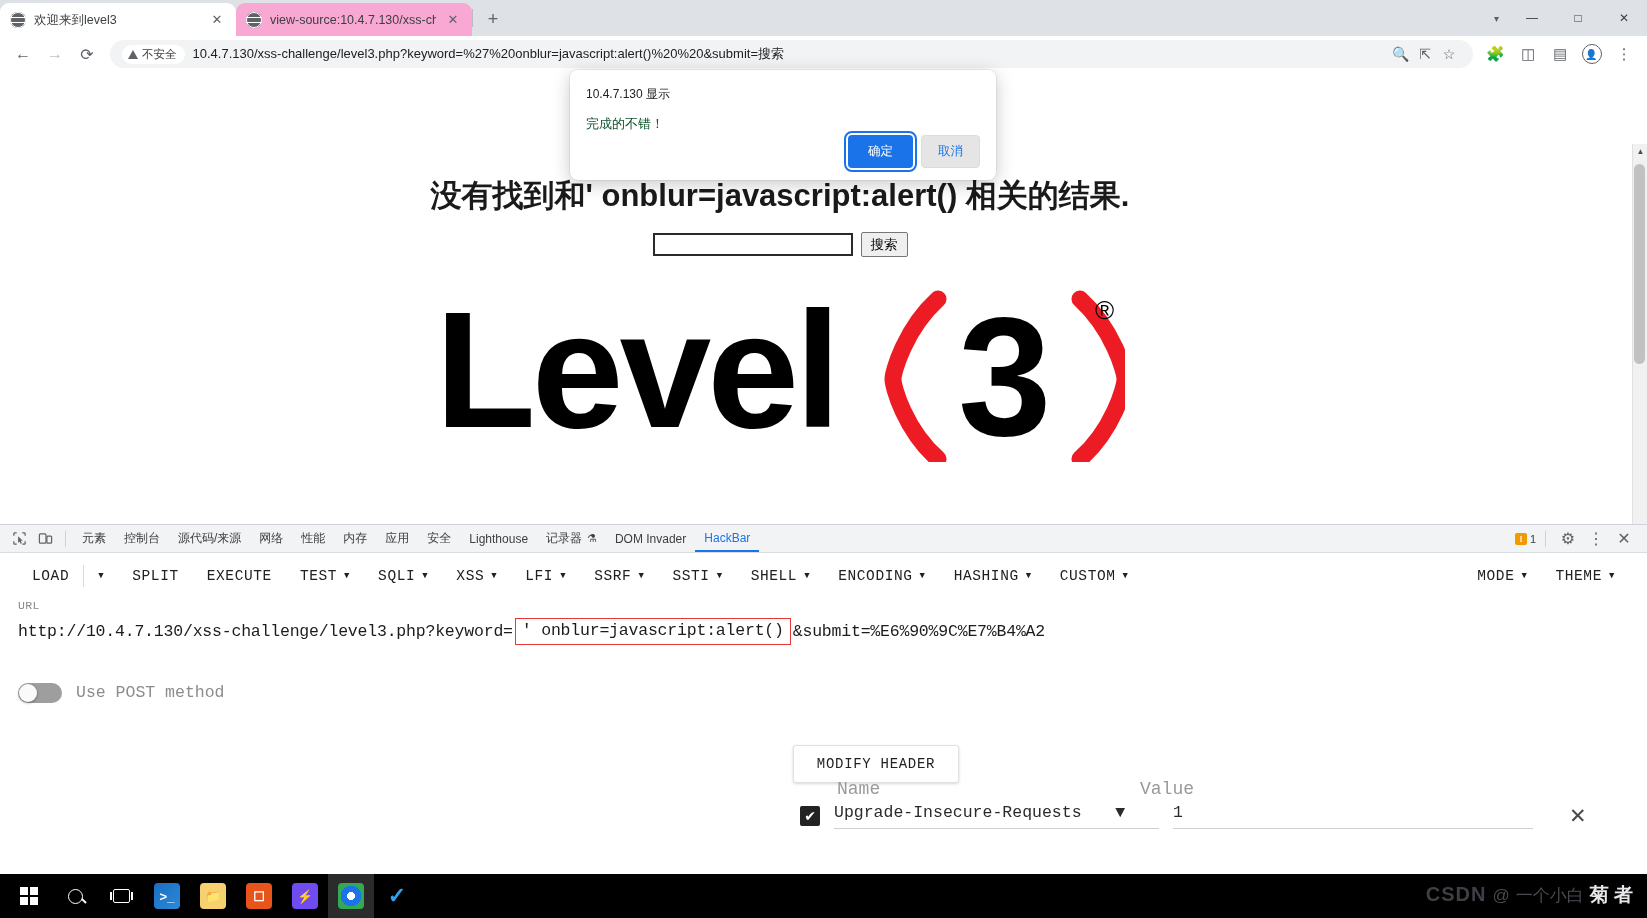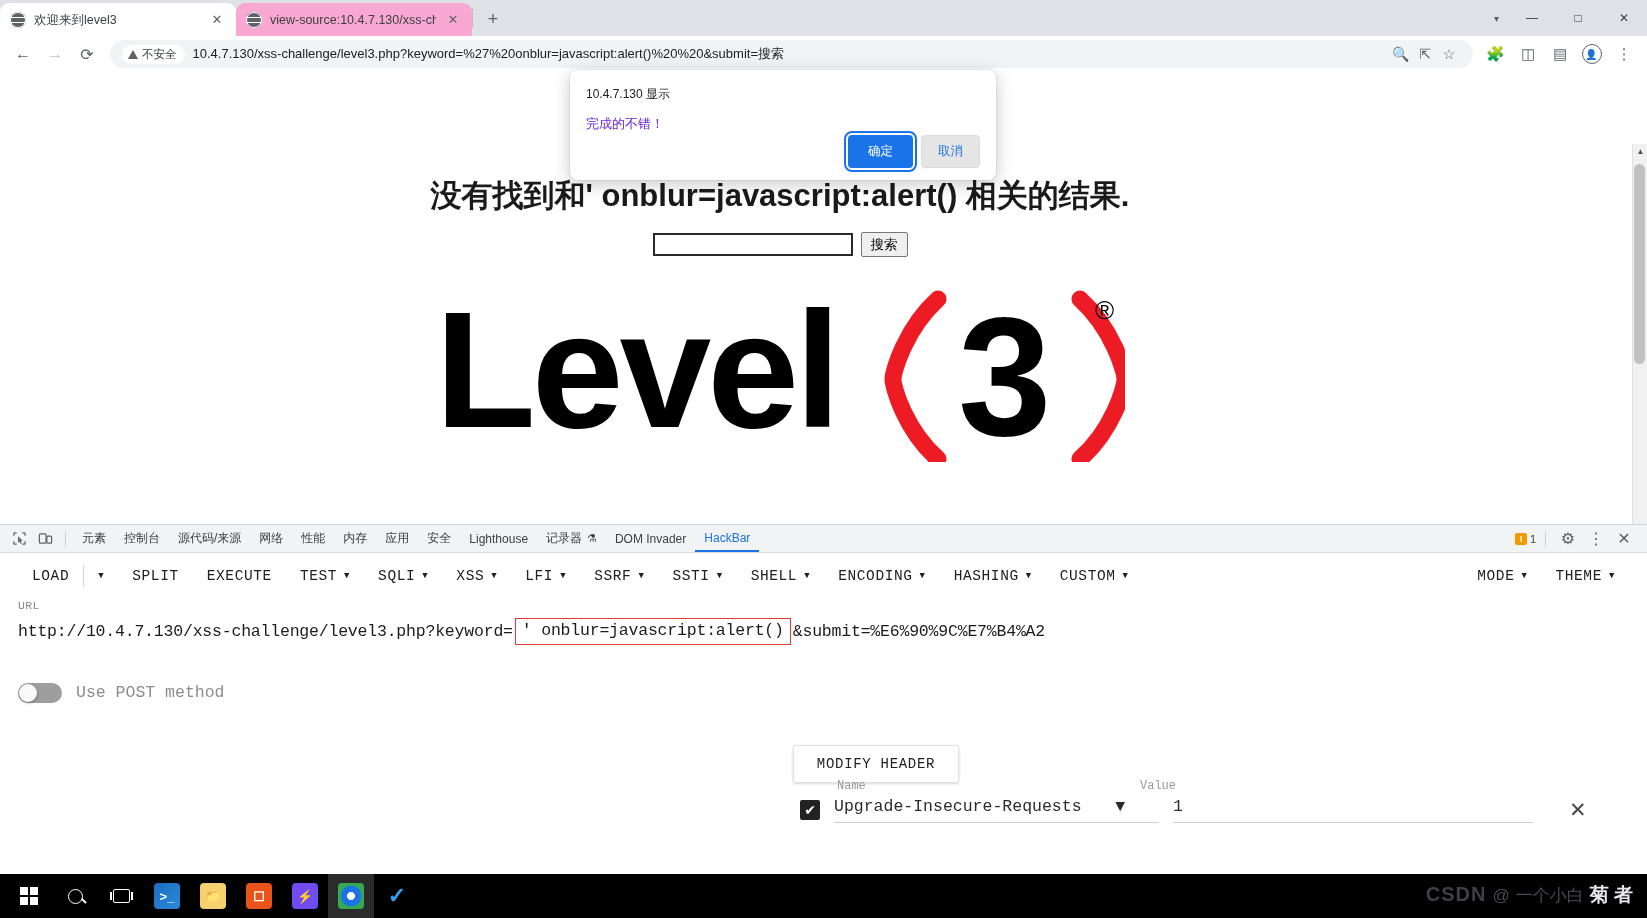--- a/index.html
+++ b/index.html
@@ -122,21 +122,21 @@
                   align-items:center;justify-content:center;color:#505050;font-size:8px;}
 
   
   .jsdialog {
     position:absolute; top:70px; left:570px; width:426px; height:110px;
     background:#fff; border-radius:8px;
     box-shadow:0 4px 18px rgba(0,0,0,0.22), 0 0 0 1px rgba(0,0,0,0.05);
     padding:16px 16px 0 16px; z-index:50;
   }
   .jsd-title { font-size:12px; color:#202124; margin-bottom:12px; }
-  .jsd-msg { font-size:13px; color:#6d28d9; }
+  .jsd-msg { font-size:13px; color:#14532d; }
   .jsd-buttons{ position:absolute; right:16px; bottom:12px; display:flex; gap:8px; }
   .jsd-ok {
     background:#1a73e8; color:#fff; border:none; border-radius:4px;
     font-size:12.5px; padding:7px 20px; font-family:"Liberation Sans", sans-serif;
     outline:2px solid #1a73e8; outline-offset:2px;
   }
   .jsd-cancel {
     background:#e5e5e5; color:#1a73e8; border:1px solid #dadce0; border-radius:4px;
     font-size:12.5px; padding:7px 16px; font-family:"Liberation Sans", sans-serif;
   }
@@ -201,21 +201,21 @@
   .modify-btn {
     position:absolute; left:793px; top:192px; width:166px; height:38px;
     background:#fff; border:1px solid #e0e0e0; border-radius:3px;
     box-shadow:0 1px 3px rgba(0,0,0,.16);
     display:flex; align-items:center; justify-content:center;
     font-family:"Liberation Mono","DejaVu Sans Mono",monospace;
     font-size:14px; color:#212121; letter-spacing:0.7px;
   }
   .hdr-table { position:absolute; left:800px; top:226px; width:790px; }
   .hdr-labels { display:flex; font-family:"Liberation Mono","DejaVu Sans Mono",monospace;
-                font-size:12px; color:#9a9a9a; }
+                font-size:18px; color:#9a9a9a; }
   .hdr-lbl-name { width:340px; padding-left:37px; }
   .hdr-lbl-val  { width:360px; }
   .hdr-row { display:flex; align-items:center; margin-top:4px; }
   .hb-check {
     width:20px;height:20px;background:#222; border-radius:2px; margin-right:14px;
     display:flex;align-items:center;justify-content:center;color:#fff;font-size:14px;
     flex:0 0 20px;
   }
   .hdr-name-field {
     width:325px; border-bottom:1px solid #cfcfcf; display:flex; align-items:center;

